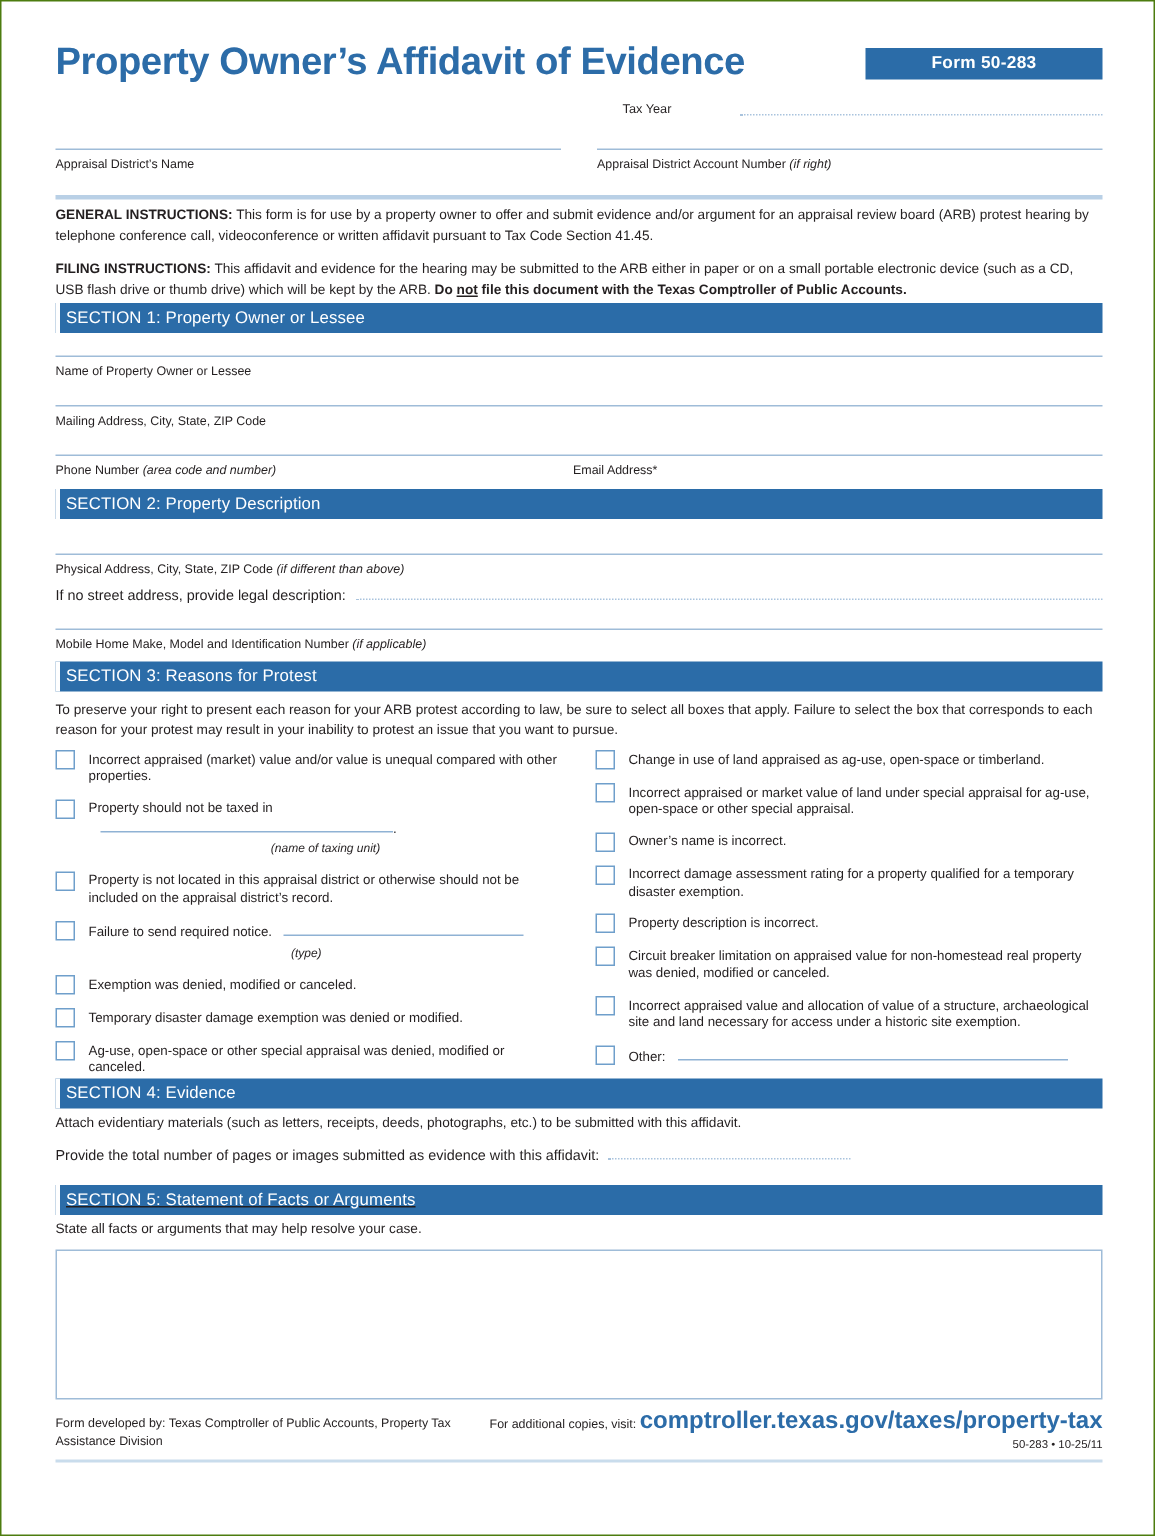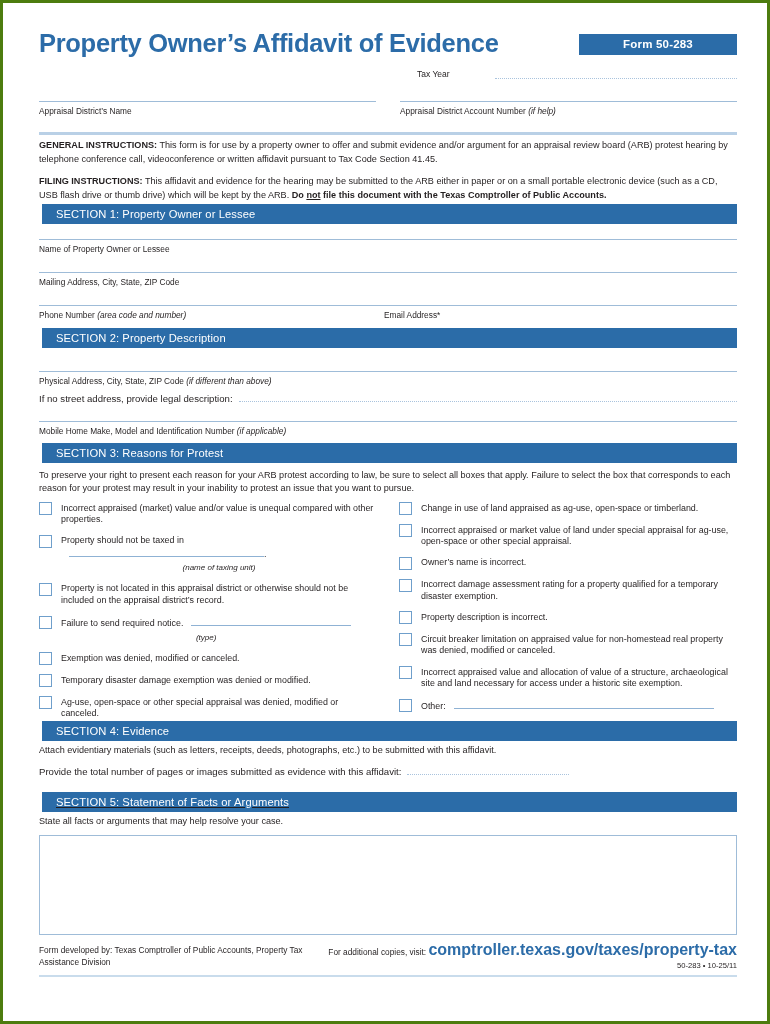--- a/index.html
+++ b/index.html
@@ -10,21 +10,21 @@
   body {
     font-family: "Liberation Sans", sans-serif;
     color: #231f20;
   }
   .page {
     position: relative;
     width: 770px;
     height: 1024px;
     box-sizing: border-box;
     background: #ffffff;
-    border: 3px solid #4d7c0f;
+    border: 1px solid #4d7c0f;
     overflow: hidden;
   }
   .inner {
     position: absolute;
     left: 36px;
     top: 0;
     width: 698px;
   }
 
   
@@ -127,21 +127,21 @@
     height: 20px;
     background: #2b6ca8;
     border-left: 3px solid #ffffff;
     box-sizing: border-box;
   }
   .section-bar span {
     display: block;
     color: #ffffff;
     font-size: 11.2px;
     line-height: 20px;
-    padding-left: 14px;
+    padding-left: 4px;
     letter-spacing: 0.1px;
   }
 
   
   .field-row {
     position: absolute;
     left: 36px;
     width: 698px;
   }
   .field-rule {
@@ -296,21 +296,21 @@
       <div class="dotline"></div>
     </div>
 
     <div class="hdr-fields">
       <div class="hdr-field">
         <div class="rule"></div>
         <div class="cap">Appraisal District’s Name</div>
       </div>
       <div class="hdr-field">
         <div class="rule"></div>
-        <div class="cap"><span>Appraisal District Account Number </span><i>(if help)</i></div>
+        <div class="cap"><span>Appraisal District Account Number </span><i>(if right)</i></div>
       </div>
     </div>
 
     <div class="thin-band"></div>
   </div>
 
   <div class="instructions">
     <p><b>GENERAL INSTRUCTIONS:</b><span> This form is for use by a property owner to offer and submit evidence and/or argument for an appraisal review board (ARB) protest hearing by telephone conference call, videoconference or written affidavit pursuant to Tax Code Section 41.45.</span></p>
     <p><b>FILING INSTRUCTIONS:</b><span> This affidavit and evidence for the hearing may be submitted to the ARB either in paper or on a small portable electronic device (such as a CD, USB flash drive or thumb drive) which will be kept by the ARB. </span><b><span>Do </span><u>not</u><span> file this document with the Texas Comptroller of Public Accounts.</span></b></p>
   </div>

